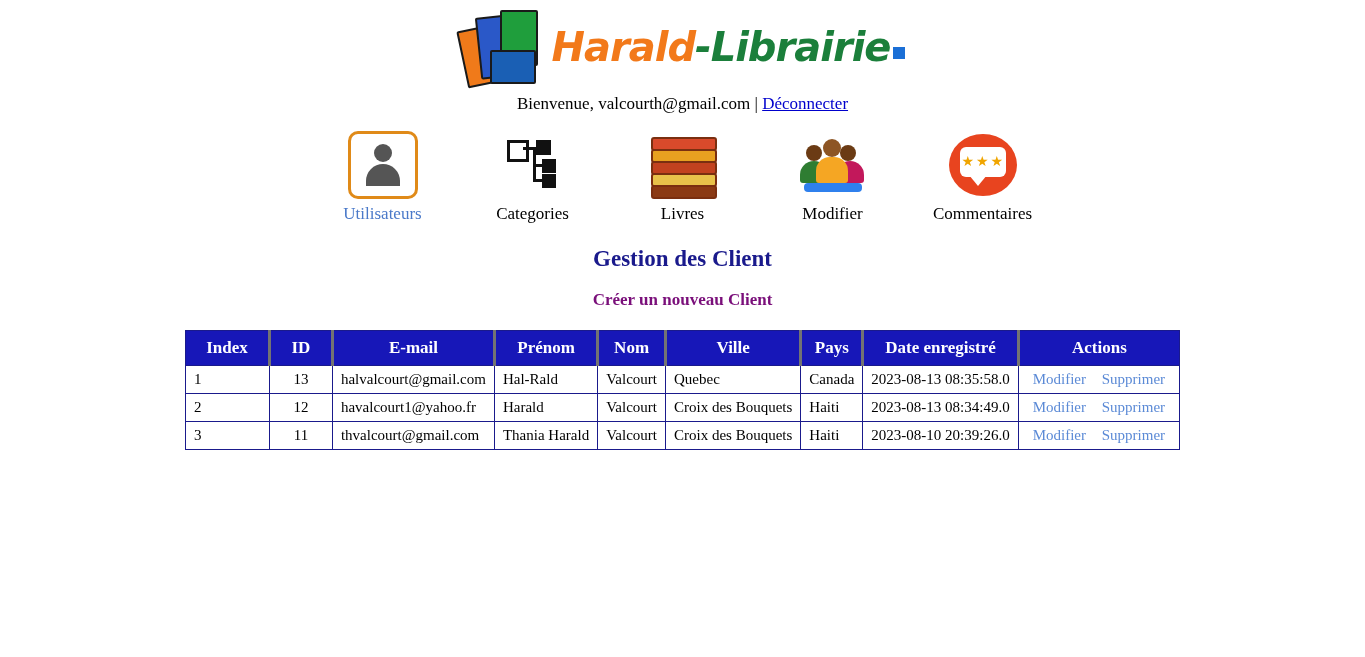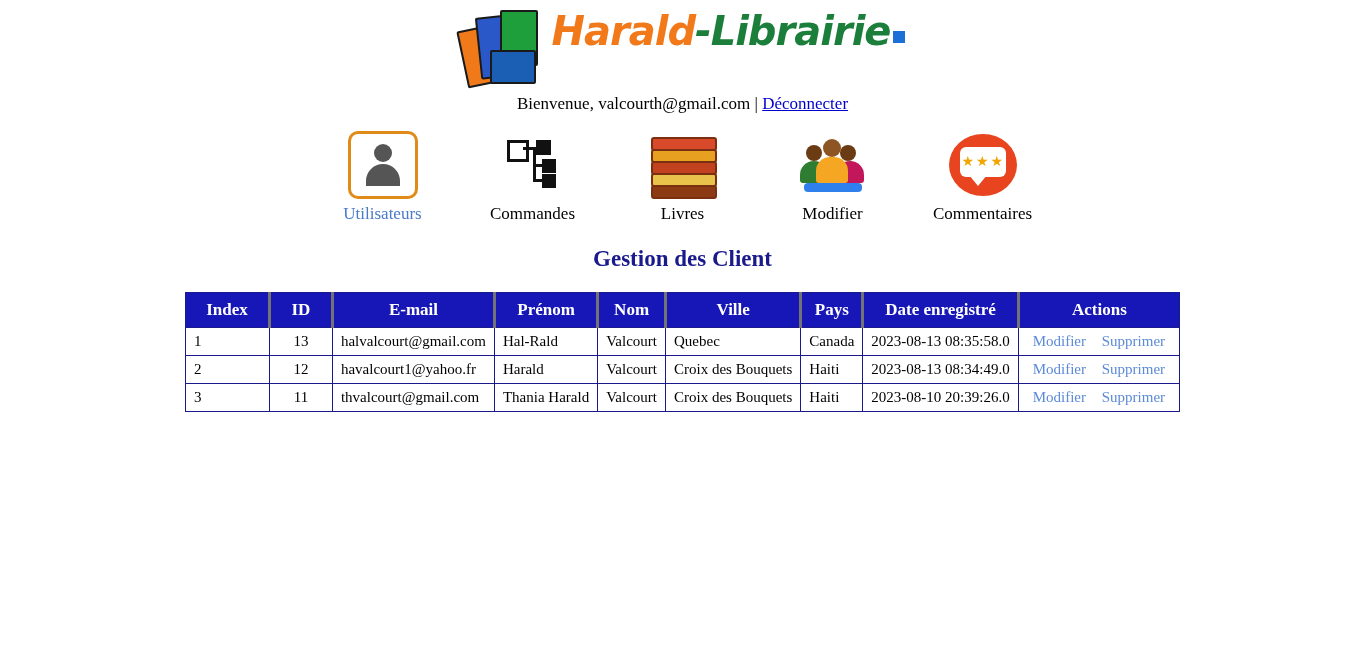--- a/index.html
+++ b/index.html
@@ -15,20 +15,21 @@
     overflow: hidden;
   }
   .page {
     width: 1365px;
     position: relative;
   }
 
   
   .logo-row {
     display: flex;
+    align-items: center;
     justify-content: center;
     padding-top: 8px;
     gap: 10px;
   }
   .logo-books {
     width: 82px;
     height: 78px;
     position: relative;
   }
   .logo-books .bk {
@@ -271,21 +272,21 @@
           <span class="sq hollow" style="left:2px; top:6px; width:16px; height:16px;"></span>
           <span class="ln" style="left:18px; top:13px; width:12px; height:3px;"></span>
           <span class="ln" style="left:28px; top:13px; width:3px; height:34px;"></span>
           <span class="sq" style="left:31px; top:6px; width:15px; height:15px;"></span>
           <span class="ln" style="left:28px; top:30px; width:10px; height:3px;"></span>
           <span class="sq" style="left:37px; top:25px; width:14px; height:14px;"></span>
           <span class="ln" style="left:28px; top:45px; width:10px; height:3px;"></span>
           <span class="sq" style="left:37px; top:40px; width:14px; height:14px;"></span>
         </div>
       </div>
-      <div class="nav-label">Commandes</div>
+      <div class="nav-label">Categories</div>
     </div>
 
     <div class="nav-item">
       <div class="nav-icon">
         <div class="ic-books">
           <span class="lay" style="top:4px;  background:#d94a2b;"></span>
           <span class="lay" style="top:16px; background:#e8a020;"></span>
           <span class="lay" style="top:28px; background:#c2421f;"></span>
           <span class="lay" style="top:40px; background:#e8c24a;"></span>
           <span class="lay" style="top:52px; background:#8b3a14;"></span>
@@ -318,20 +319,23 @@
         </div>
       </div>
       <div class="nav-label">Commentaires</div>
     </div>
 
 
   </div>
 
   <h1 class="page-title">Gestion des Client</h1>
 
+  <div class="create-link">
+    <a href="#">Créer un nouveau Client</a>
+  </div>
 
   <div class="table-wrap">
     <table class="clients">
       <thead>
         <tr>
           <th class="c-index">Index</th>
           <th class="c-id">ID</th>
           <th>E-mail</th>
           <th>Prénom</th>
           <th>Nom</th>

